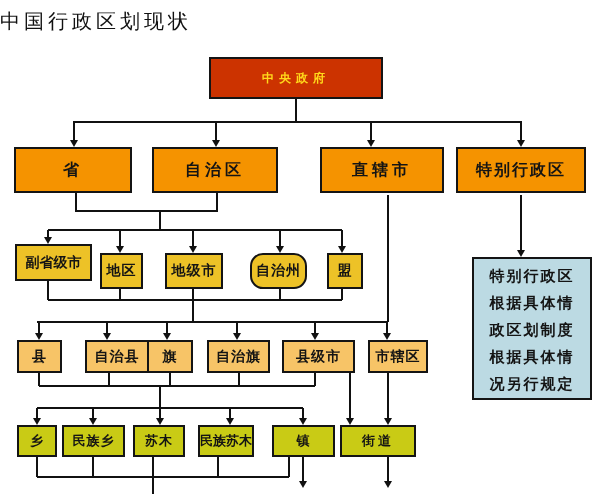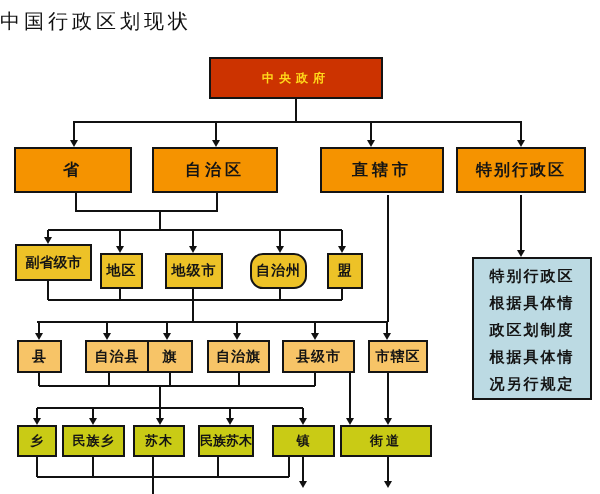--- a/index.html
+++ b/index.html
@@ -105,21 +105,21 @@
   <div class="node lv4" style="left:147px;top:340px;width:46px;height:33px;">旗</div>
   <div class="node lv4" style="left:207px;top:340px;width:63px;height:33px;">自治旗</div>
   <div class="node lv4" style="left:282px;top:340px;width:73px;height:33px;">县级市</div>
   <div class="node lv4" style="left:368px;top:340px;width:60px;height:33px;">市辖区</div>
 
   <div class="node lv5" style="left:17px;top:425px;width:40px;height:32px;">乡</div>
   <div class="node lv5" style="left:62px;top:425px;width:63px;height:32px;">民族乡</div>
   <div class="node lv5" style="left:133px;top:425px;width:52px;height:32px;">苏木</div>
   <div class="node lv5" style="left:190px;top:425px;width:56px;height:32px;letter-spacing:0;margin-left:8px;">民族苏木</div>
   <div class="node lv5" style="left:272px;top:425px;width:63px;height:32px;">镇</div>
-  <div class="node lv5" style="left:340px;top:425px;width:92px;height:32px;letter-spacing:3px;">街道</div>
+  <div class="node lv5" style="left:340px;top:425px;width:76px;height:32px;letter-spacing:3px;">街道</div>
 
   <div class="note" style="left:472px;top:257px;width:120px;height:143px;">
     <div>特别行政区</div>
     <div>根据具体情</div>
     <div>政区划制度</div>
     <div>根据具体情</div>
     <div>况另行规定</div>
   </div>
 
 </div>

